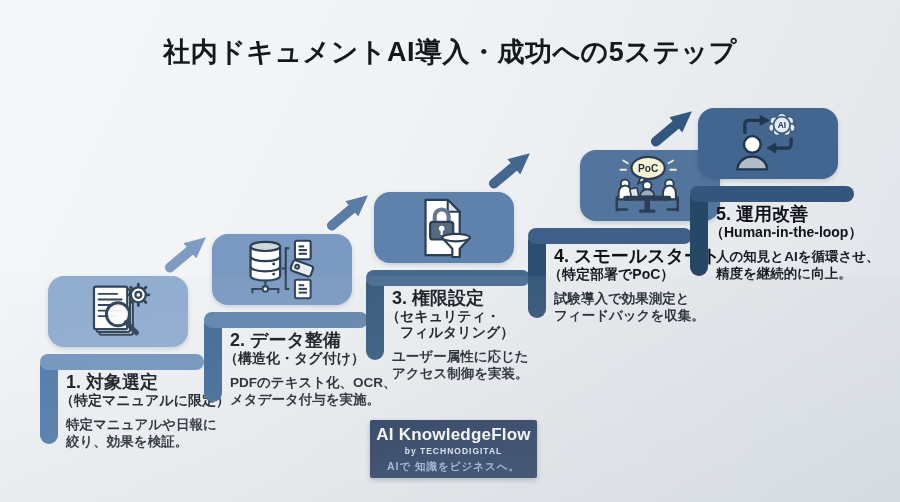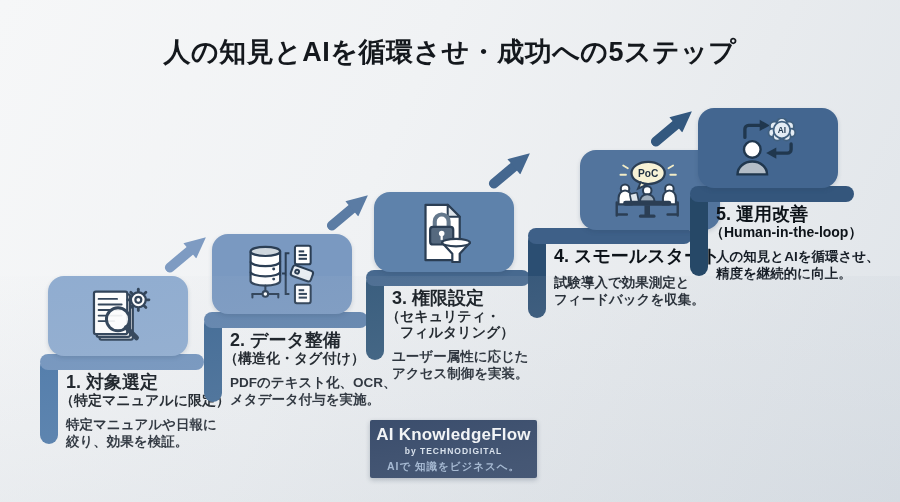--- a/index.html
+++ b/index.html
@@ -19,21 +19,21 @@
   }
   .step{position:absolute;width:232px;height:232px;}
   #s1{left:40px;top:276px}
   #s2{left:204px;top:234px}
   #s3{left:366px;top:192px}
   #s4{left:528px;top:150px}
   #s5{left:690px;top:108px}
   .riser{position:absolute;left:0;top:82px;width:18px;height:86px;border-radius:9px;}
   .tread{position:absolute;left:0;top:78px;width:164px;height:16px;border-radius:9px;}
   .iconbox{
-    position:absolute;left:8px;top:0;width:140px;height:80px;border-radius:16px;
+    position:absolute;left:8px;top:0;width:140px;height:71px;border-radius:16px;
     display:flex;align-items:center;justify-content:center;
     box-shadow:0 2px 4px rgba(40,60,90,.18);
   }
   .texts{position:absolute;left:26px;top:97px;width:200px;}
   .step-title{font-size:18px;line-height:19px;font-weight:800;color:#0d1319;}
   .step-subtitle{font-size:14px;line-height:16px;font-weight:800;color:#0d1319;white-space:pre-line;margin-left:-6px;}
   .step-desc{margin-top:9px;font-size:13.5px;line-height:16.5px;font-weight:700;color:#161d26;white-space:pre-line;}
   .arrow{position:absolute;width:52px;height:20px;transform:rotate(-40deg);}
   #a1{left:160px;top:244px}
   #a2{left:322px;top:202px}
@@ -47,21 +47,21 @@
   .brand-name{font-size:17px;font-weight:800;margin-top:5px;letter-spacing:.2px;}
   .brand-by{font-size:8.5px;font-weight:700;letter-spacing:1px;color:#dfe8f3;margin-top:1px;}
   .brand-tagline{font-size:10.5px;font-weight:600;color:#9db4d2;margin-top:4px;letter-spacing:1px;}
   .icn{display:block}
 </style>
 </head>
 <body>
 
 <div id="stage">
 
-  <div class="main-title">人の知見とAIを循環させ・成功への5ステップ</div>
+  <div class="main-title">社内ドキュメントAI導入・成功への5ステップ</div>
 
   <div class="step" id="s1">
     <div class="riser" style="background: rgb(74, 119, 168);"></div>
     <div class="tread" style="background: rgb(113, 147, 189);"></div>
     <div class="iconbox" style="background: rgb(143, 172, 208);">
       <svg class="icn" viewBox="0 0 84 66" width="78" height="61">
         <g fill="#ffffff" stroke="#2b3e54" stroke-width="2.4" stroke-linejoin="round">
           <rect x="22" y="12" width="36" height="46" rx="2"></rect>
           <rect x="19" y="9" width="36" height="46" rx="2"></rect>
           <rect x="16" y="6" width="36" height="46" rx="2"></rect>
@@ -190,20 +190,21 @@
         <circle cx="63" cy="31" r="4.6" fill="#ffffff" stroke="#2b3e54" stroke-width="2.2"></circle>
         <path d="M56 48 v-7 a7 8 0 0 1 14 0 v7 z" fill="#ffffff" stroke="#2b3e54" stroke-width="2.2"></path>
         <path d="M6 46 v14 M6 59 h11 M72 46 v14 M61 59 h11" fill="none" stroke="#2b3e54" stroke-width="2.6" stroke-linecap="round"></path>
         <rect x="13" y="44" width="52" height="5.5" rx="2.5" fill="#2b3e54"></rect>
         <rect x="36" y="49" width="6" height="11" fill="#2b3e54"></rect>
         <rect x="30" y="59" width="18" height="3.5" rx="1.7" fill="#2b3e54"></rect>
       </svg>
     </div>
     <div class="texts">
       <div class="step-title">4. スモールスタート</div>
+      <div class="step-subtitle">（特定部署でPoC）</div>
       <div class="step-desc">試験導入で効果測定と
 フィードバックを収集。</div>
     </div>
   </div>
 
   <div class="step" id="s5">
     <div class="riser" style="background: rgb(38, 72, 103);"></div>
     <div class="tread" style="background: rgb(52, 86, 124);"></div>
     <div class="iconbox" style="background: rgb(67, 102, 144);">
       <svg class="icn" viewBox="0 0 84 66" width="78" height="61">

